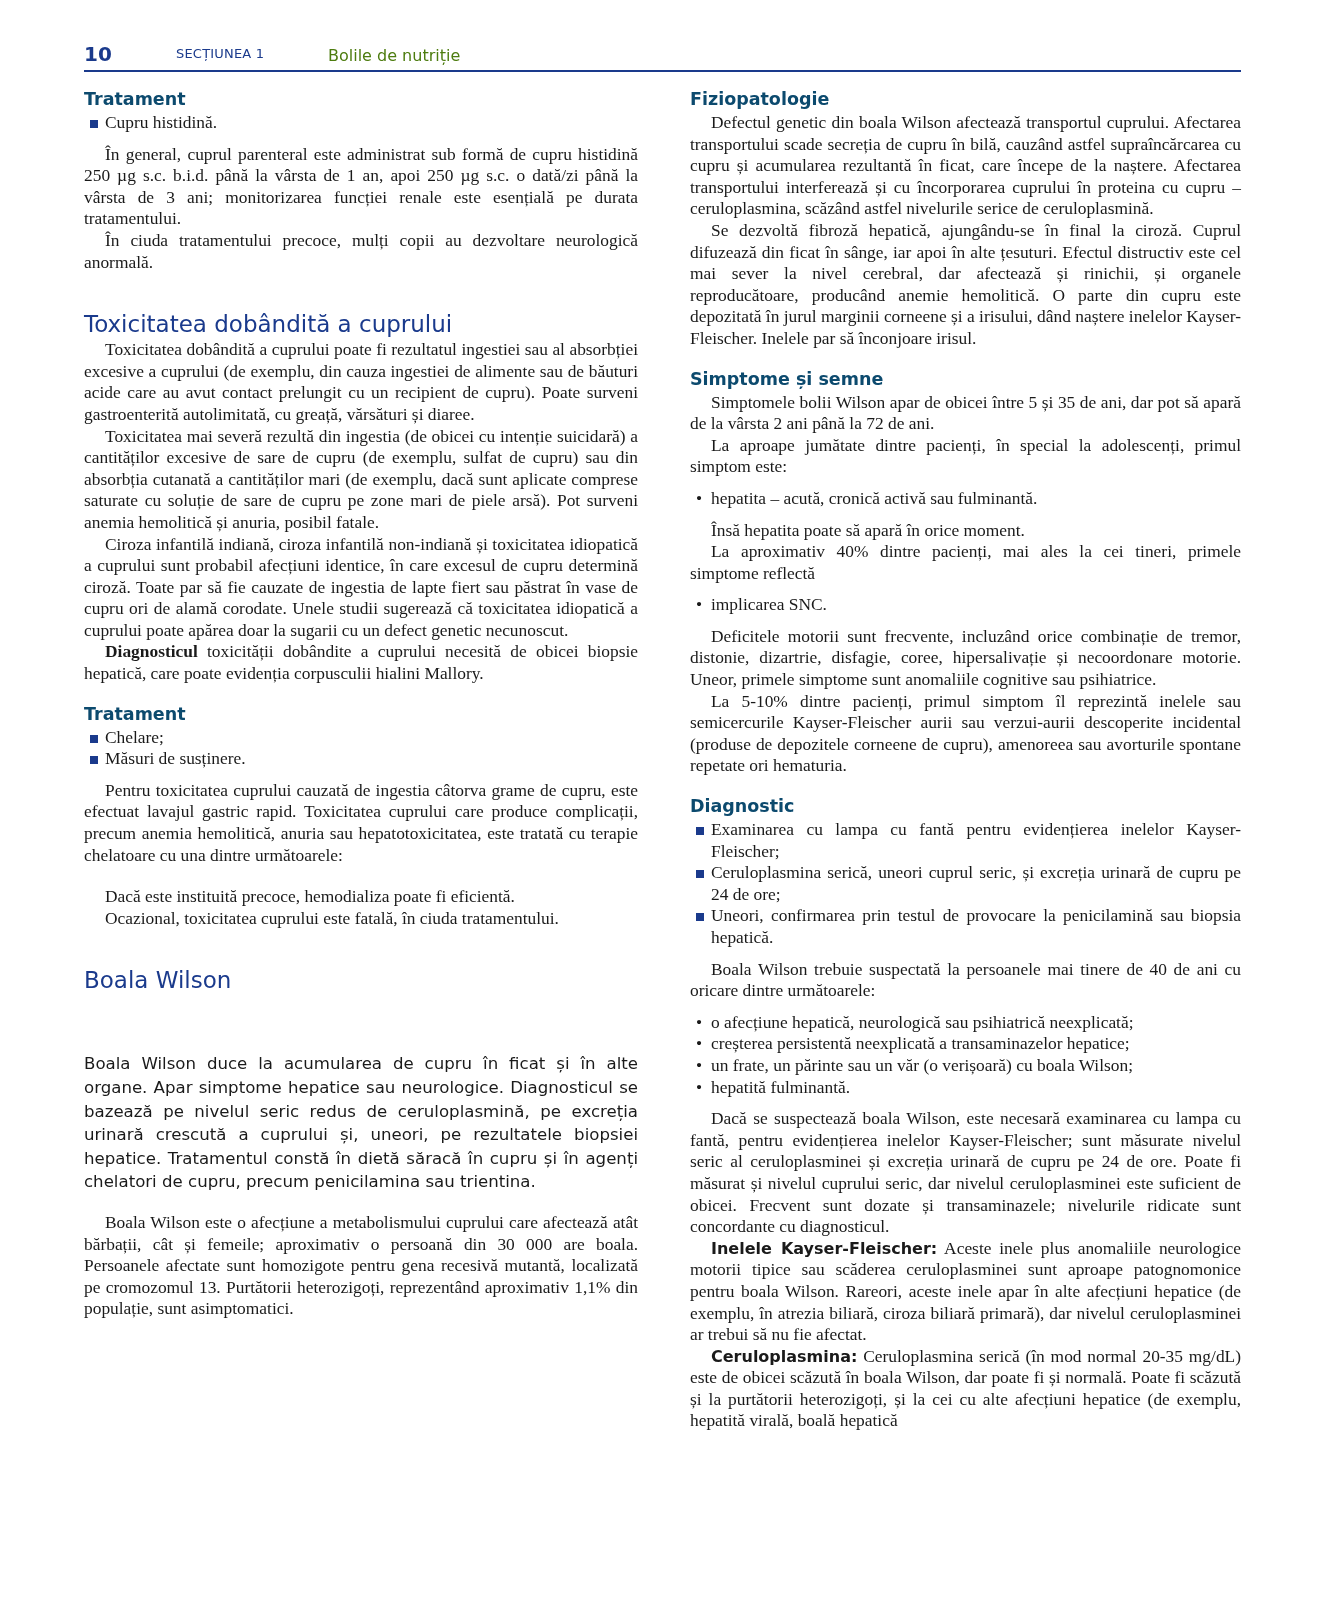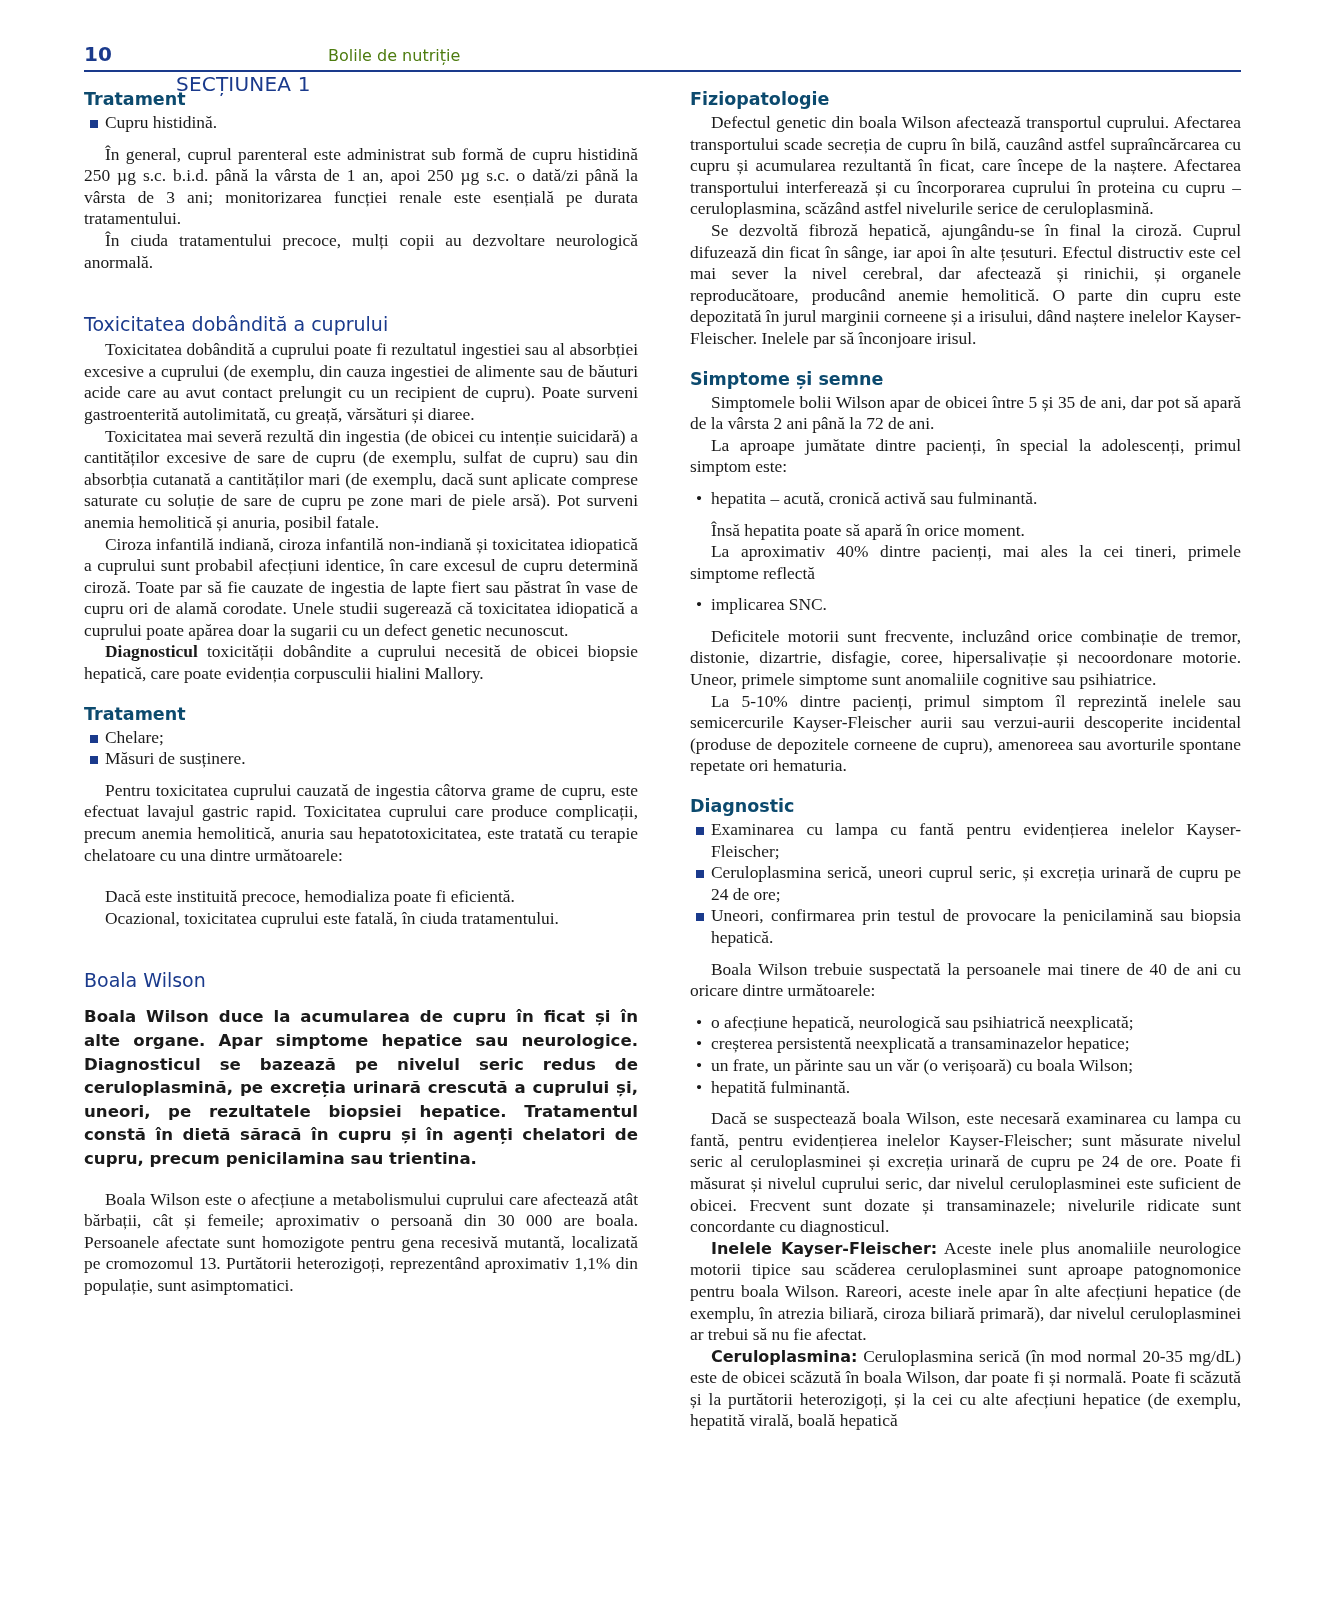--- a/index.html
+++ b/index.html
@@ -1,36 +1,36 @@
 <!DOCTYPE html>
 <html><head>
 <meta charset="utf-8">
 <style>
   html, body { margin: 0; padding: 0; background: #ffffff; }
   body { width: 1340px; height: 1600px; position: relative; overflow: hidden; color: #1a1a1a; }
   .page-header { position: absolute; left: 84px; top: 42px; width: 1157px; height: 28px; border-bottom: 2.5px solid #1a3a8c; }
   .page-number { position: absolute; left: 0; top: 0; font-family: "DejaVu Sans", sans-serif; font-size: 20px; color: #1a3a8c; font-weight: bold; }
-  .section-label { position: absolute; left: 92px; top: 4px; font-family: "DejaVu Sans", sans-serif; font-size: 20px; color: #1a3a8c; letter-spacing: 0.2px; margin-top: 26px; }
+  .section-label { position: absolute; left: 92px; top: 4px; font-family: "DejaVu Sans", sans-serif; font-size: 13px; color: #1a3a8c; letter-spacing: 0.2px; }
   .section-title { position: absolute; left: 244px; top: 4px; font-family: "DejaVu Sans", sans-serif; font-size: 16px; color: #4d7c0f; }
   .col { position: absolute; top: 88px; font-family: "Liberation Serif", serif; font-size: 17.4px; line-height: 21.6px; text-align: justify; }
   .col-left { left: 84px; width: 554px; }
   .col-right { left: 690px; width: 551px; }
   h3.sub { font-family: "DejaVu Sans", sans-serif; font-weight: bold; font-size: 17.5px; color: #0c4a6e; margin: 0 0 2px 0; line-height: 22px; }
-  h2.major { font-family: "DejaVu Sans", sans-serif; font-weight: normal; font-size: 19px; color: #1a3a8c; margin: 0; line-height: 30px; }
+  h2.major { font-family: "DejaVu Sans", sans-serif; font-weight: normal; font-size: 23px; color: #1a3a8c; margin: 0; line-height: 30px; }
   p { margin: 0; }
   p.ind { text-indent: 21px; }
   .sq-list, .dot-list { list-style: none; margin: 0; padding: 0; }
   .sq-list li { position: relative; padding-left: 21px; }
   .sq-list li::before { content: ""; position: absolute; left: 6px; top: 8px; width: 8px; height: 8px; background: #1a3a8c; }
   .dot-list li { position: relative; padding-left: 21px; }
   .dot-list li::before { content: "•"; position: absolute; left: 6px; top: 0; }
   .gap-s { height: 10px; }
   .gap-m { height: 18px; }
   .gap-l { height: 36px; }
-  .summary { font-family: "DejaVu Sans", sans-serif; font-weight: bold; font-size: 16.6px; line-height: 23.6px; text-align: justify; }
+  .summary { font-family: "DejaVu Sans", sans-serif; font-weight: normal; font-size: 16.6px; line-height: 23.6px; text-align: justify; margin-top: 47px; }
   .subtitle { font-family: "Liberation Serif", serif; font-size: 20px; line-height: 26px; }
   .lead-bold { font-family: "DejaVu Sans", sans-serif; font-weight: bold; font-size: 16px; }
   .inline-bold { font-weight: bold; }
 </style>
 </head>
 <body>
 
 <div class="page-header">
   <span class="page-number">10</span>
   <span class="section-label">SECȚIUNEA 1</span>

